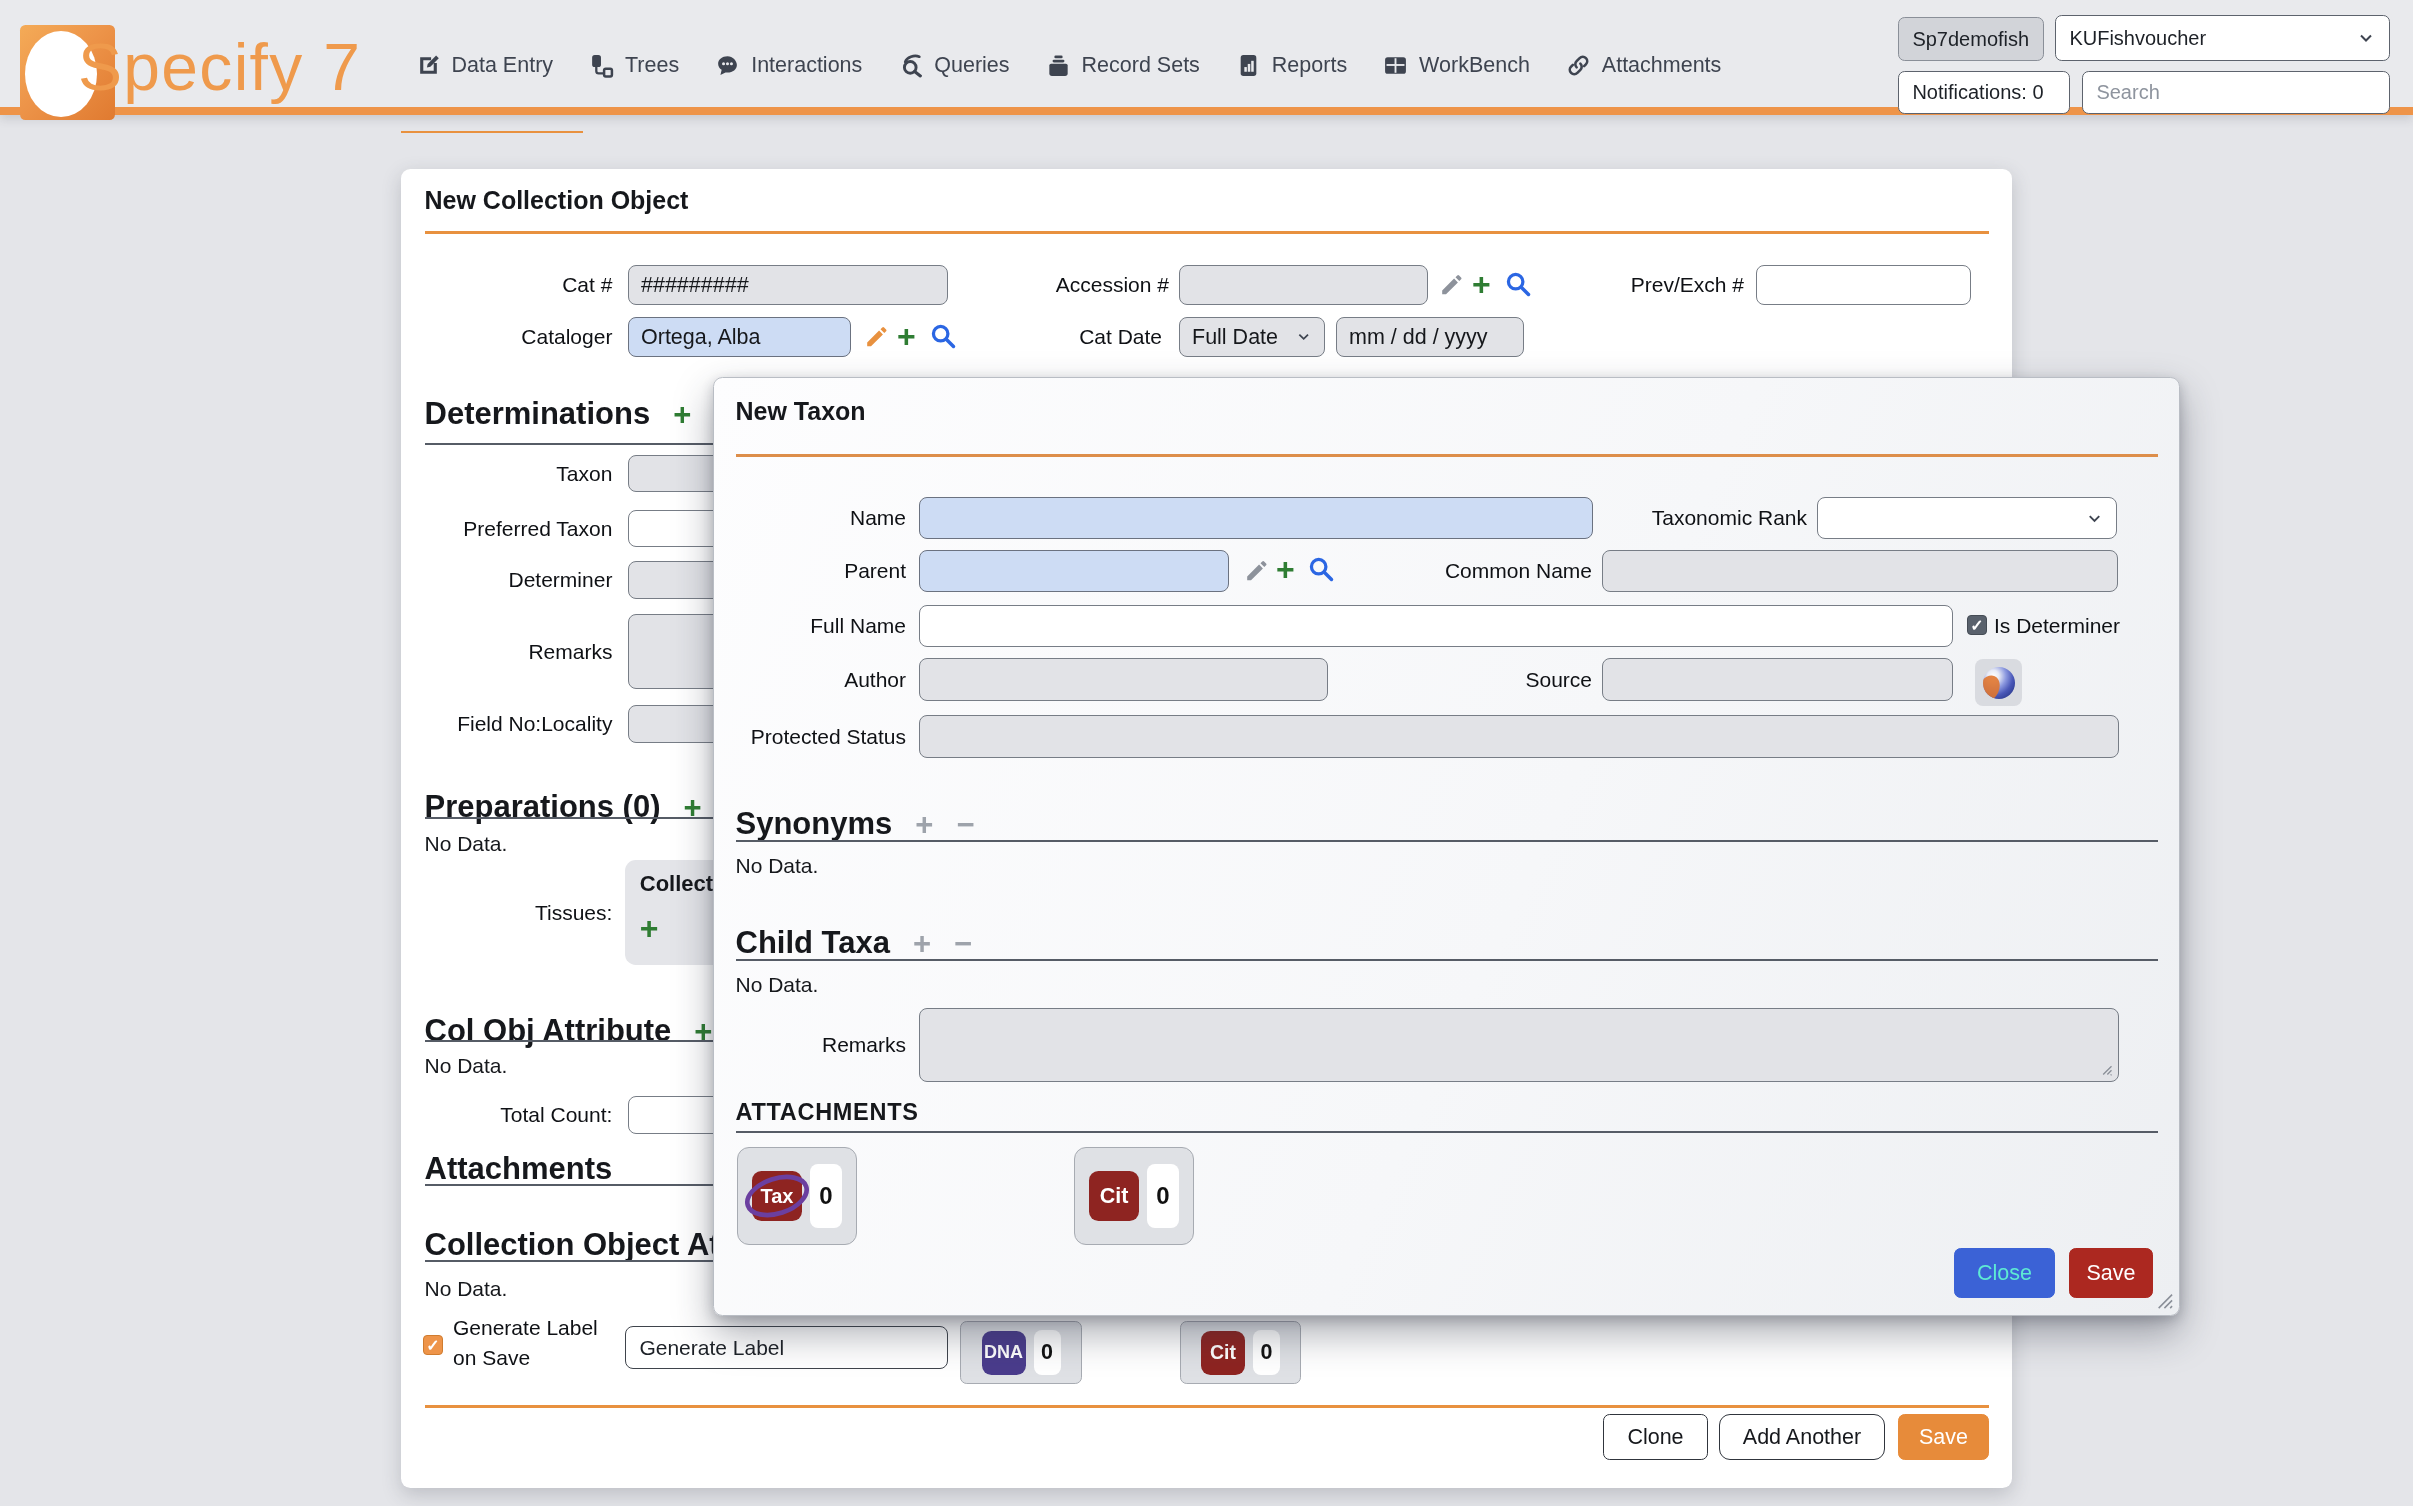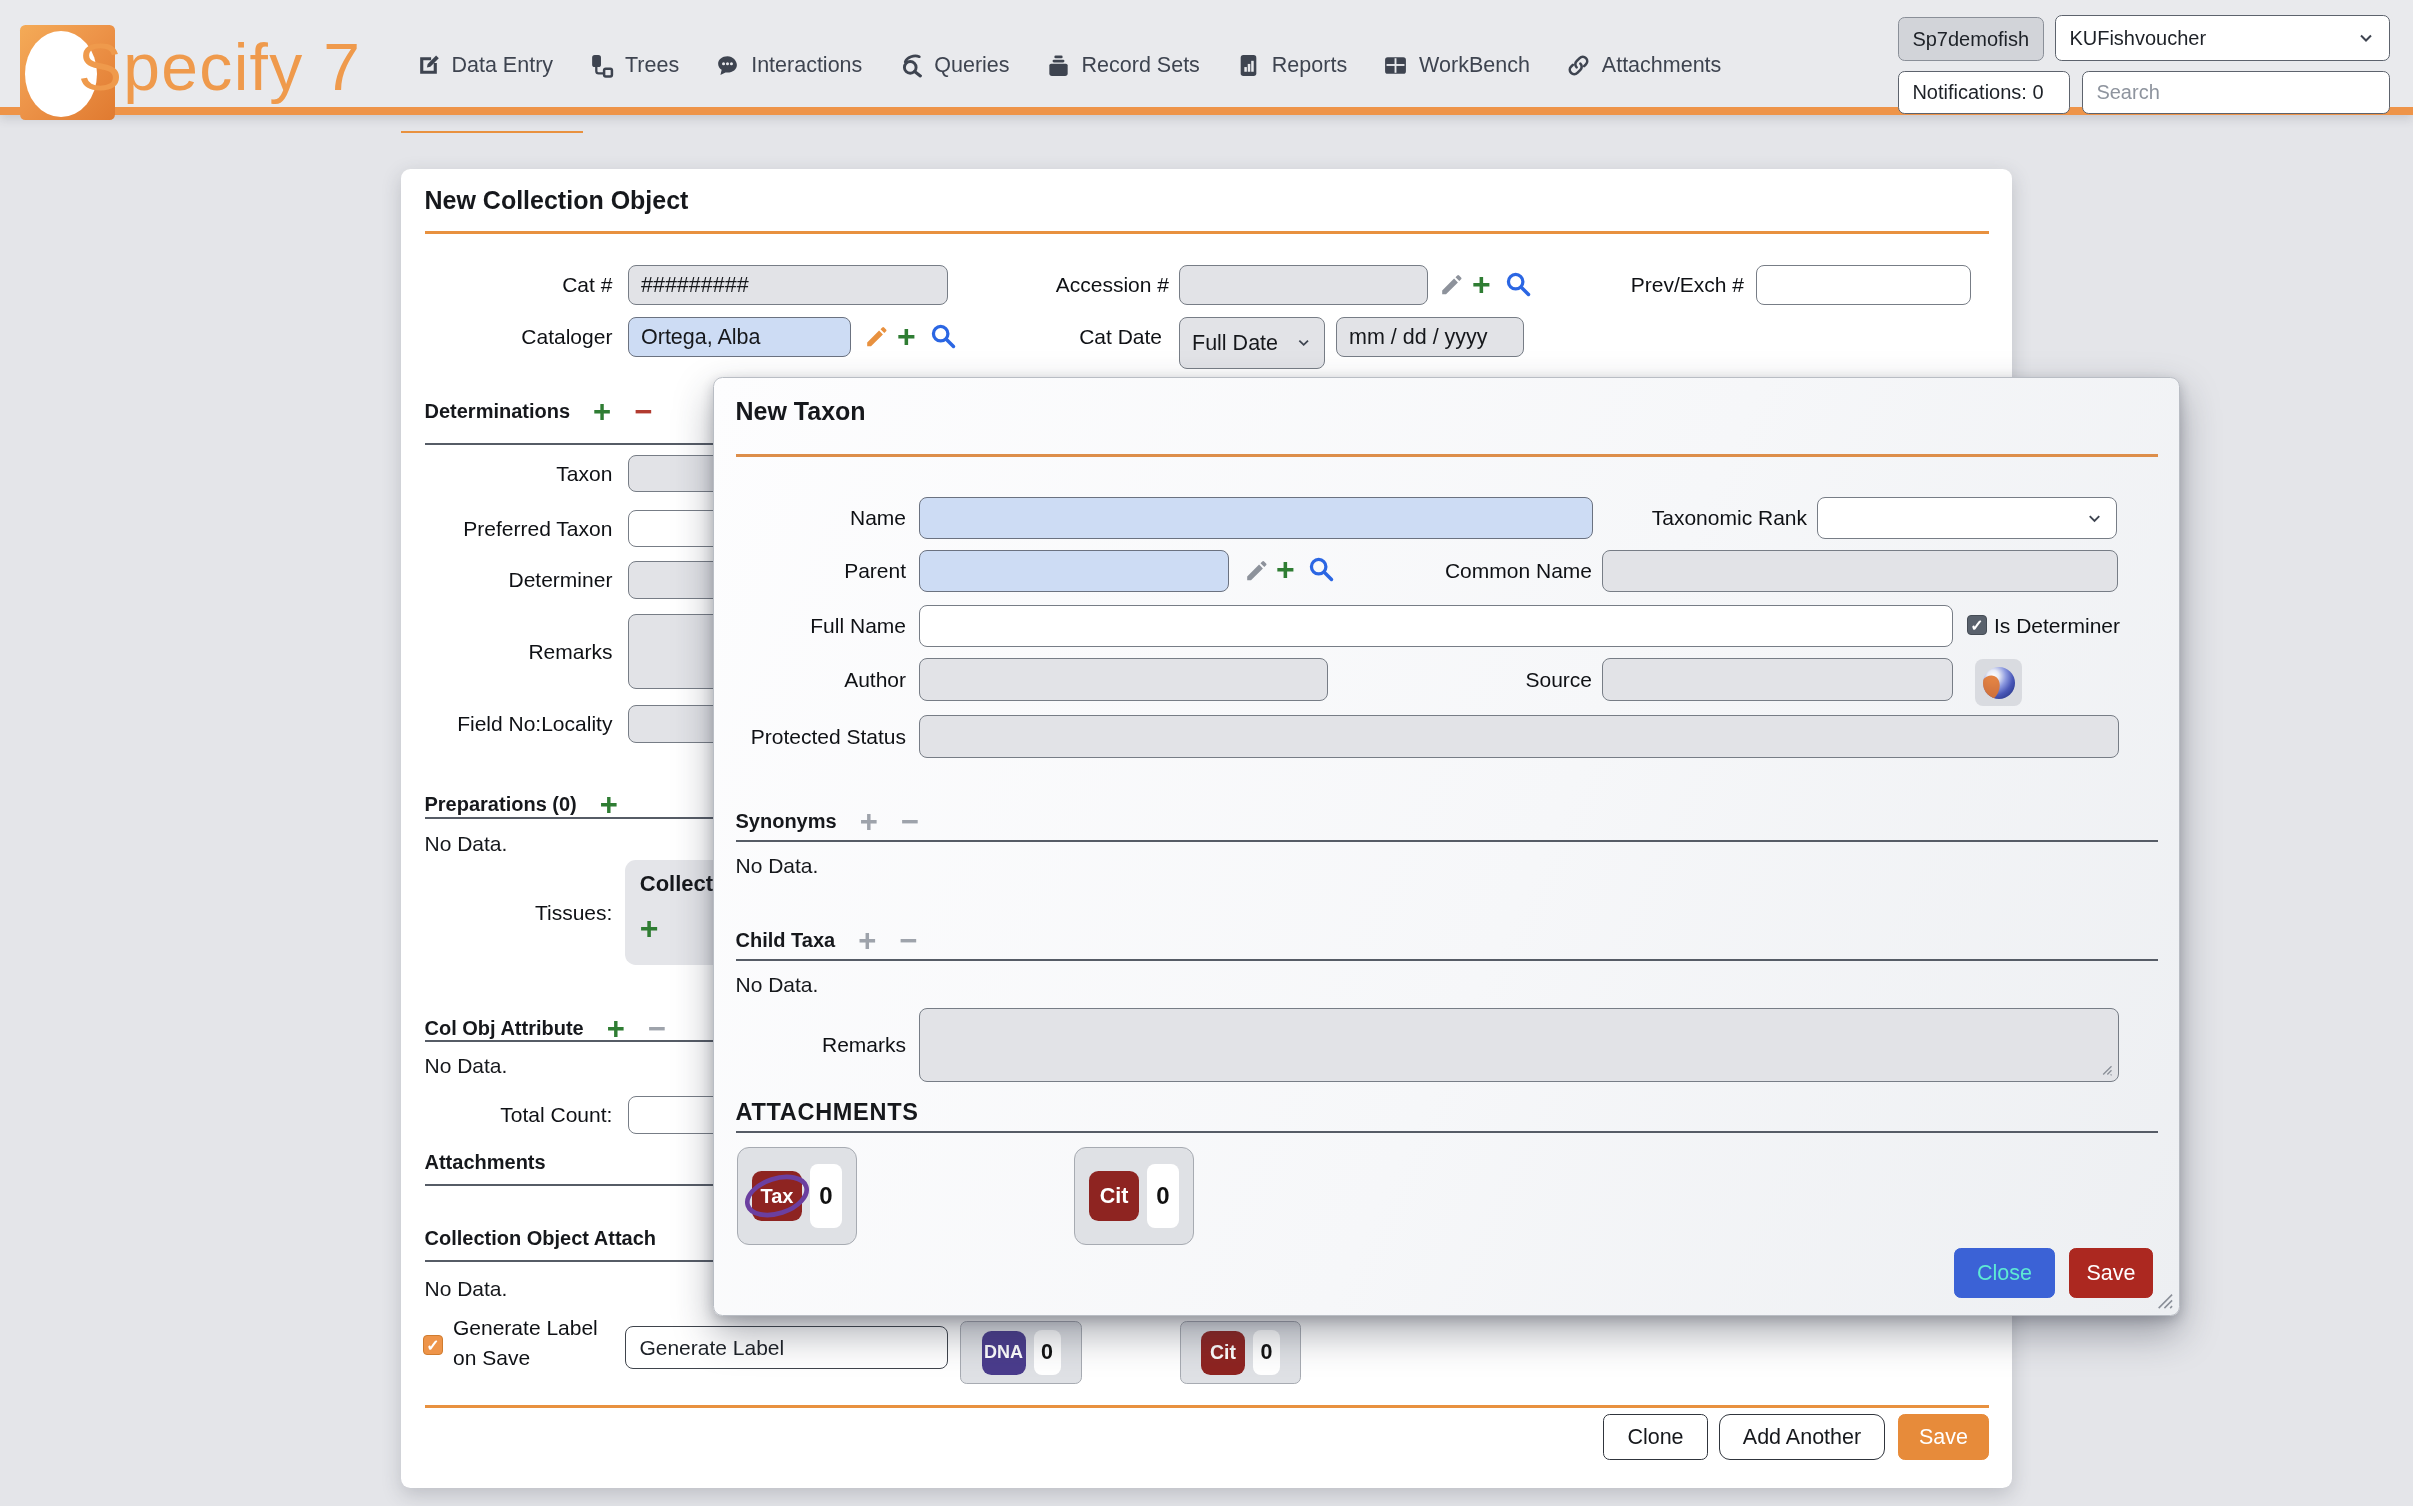--- a/index.html
+++ b/index.html
@@ -34,21 +34,21 @@
   .hr-orange { position:absolute; height:3.4px; background:#E8913F; }
   .hr-dark { position:absolute; height:2px; background:#565c66; }
   .label { position:absolute; font-size:21px; color:#0f1115; text-align:right; white-space:nowrap; }
   .label.left { text-align:left; }
   .field { position:absolute; border:1.3px solid #777d86; border-radius:8px; background:#fff;
     font-size:21.5px; color:#16181c; display:flex; align-items:center; padding:0 12px; overflow:hidden; }
   .field.gray { background:#e2e3e7; }
   .field.blue { background:#CDDCF4; border-color:#6b7280; }
   .icon-plus { position:absolute; font-size:32px; font-weight:700; color:#2F7D33; line-height:1; }
   .sec-head { position:absolute; display:flex; align-items:center; gap:23px; }
-  .sec-title { font-size:20px; font-weight:700; color:#16181c; white-space:nowrap; }
+  .sec-title { font-size:31px; font-weight:700; color:#16181c; white-space:nowrap; }
   .sec-head .inline-plus { font-size:31px; font-weight:700; color:#2F7D33; line-height:1; cursor:pointer; }
   .sec-head .inline-minus { font-size:31px; font-weight:700; color:#B23B30; line-height:1; cursor:pointer; }
   .sec-head .muted { color:#9EA3AB; }
   .no-data { position:absolute; font-size:21px; color:#16181c; }
   .pencil { position:absolute; width:25.5px; height:25.5px; cursor:pointer; }
   .mag { position:absolute; width:28px; height:28px; cursor:pointer; }
   .checkbox { position:absolute; width:20px; height:20px; border-radius:4px; display:flex;
     align-items:center; justify-content:center; color:#fff; font-size:16px; font-weight:700; cursor:pointer; }
   .checkbox.orange { background:#EE9449; border:1.3px solid #d07c2f; }
   .checkbox.dark { background:#59616c; border:1.3px solid #454c55; }
@@ -223,21 +223,21 @@
     </div>
     <svg class="pencil" style="left:463px; top:155px;" viewBox="0 0 24 24" fill="#E8913F">
         <path d="M3 17.4V21h3.6L17.8 9.8 14.2 6.2zM20.8 6.8a1.2 1.2 0 0 0 0-1.7l-1.9-1.9a1.2 1.2 0 0 0-1.7 0l-1.7 1.7 3.6 3.6z"></path>
       </svg>
     <span class="icon-plus" style="left:496px; top:151px;">+</span>
     <svg class="mag" style="left:528px; top:153px;" viewBox="0 0 24 24" fill="none">
         <circle cx="10" cy="10" r="6.2" stroke="#2B66E3" stroke-width="2.8"></circle>
         <path d="M14.8 14.8L21 21" stroke="#2B66E3" stroke-width="3" stroke-linecap="round"></path>
       </svg>
     <div class="label" style="left:536px; width:225px; top:148px; line-height:40px;">Cat Date</div>
-    <div class="field gray select-like" style="left:778px; top:148px; width:146px; height:52px; justify-content:space-between;">
+    <div class="field gray select-like" style="left:778px; top:148px; width:146px; height:40px; justify-content:space-between;">
       <span>Full Date</span>
       <svg width="17.4" height="17.4" viewBox="0 0 24 24" fill="none">
           <path d="M6 9l6 6 6-6" stroke="#3E4450" stroke-width="2.4"></path>
         </svg>
     </div>
     <div class="field gray" style="left:935px; top:148px; width:188px; height:40px;">
       <span>mm / dd / yyyy</span>
     </div>
 
     <div class="sec-head" style="left:23.5px; top:227px;">

